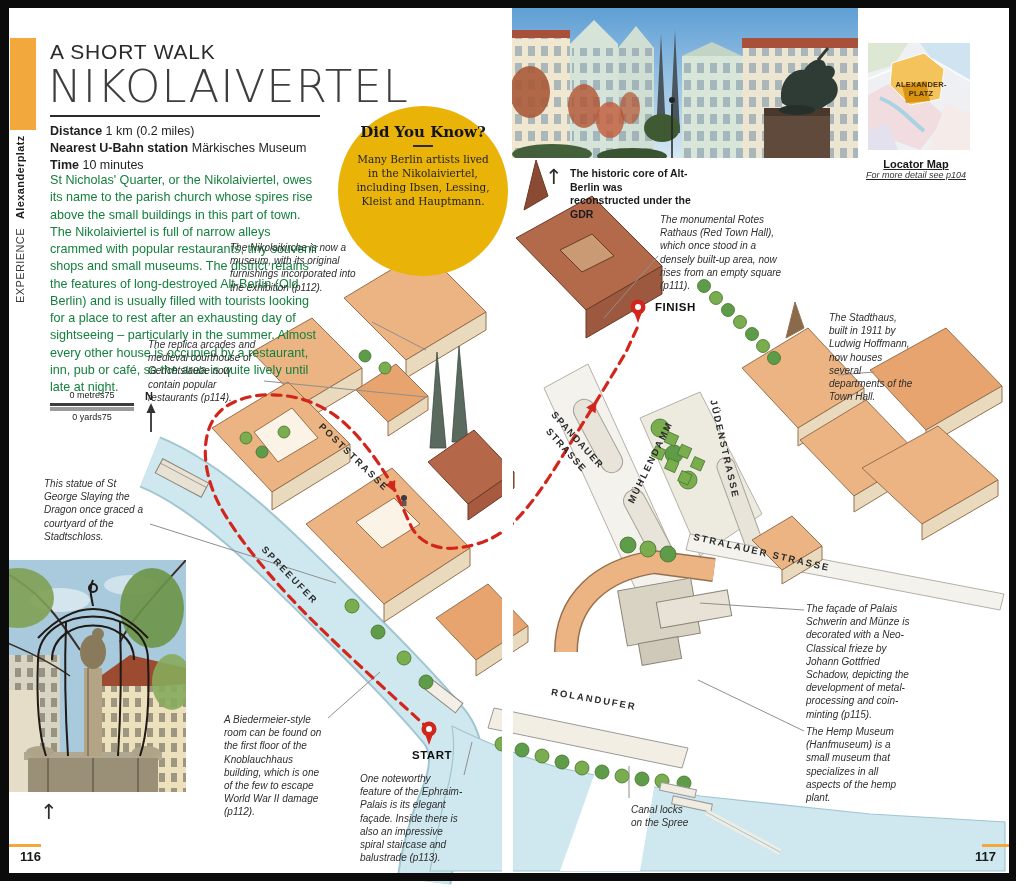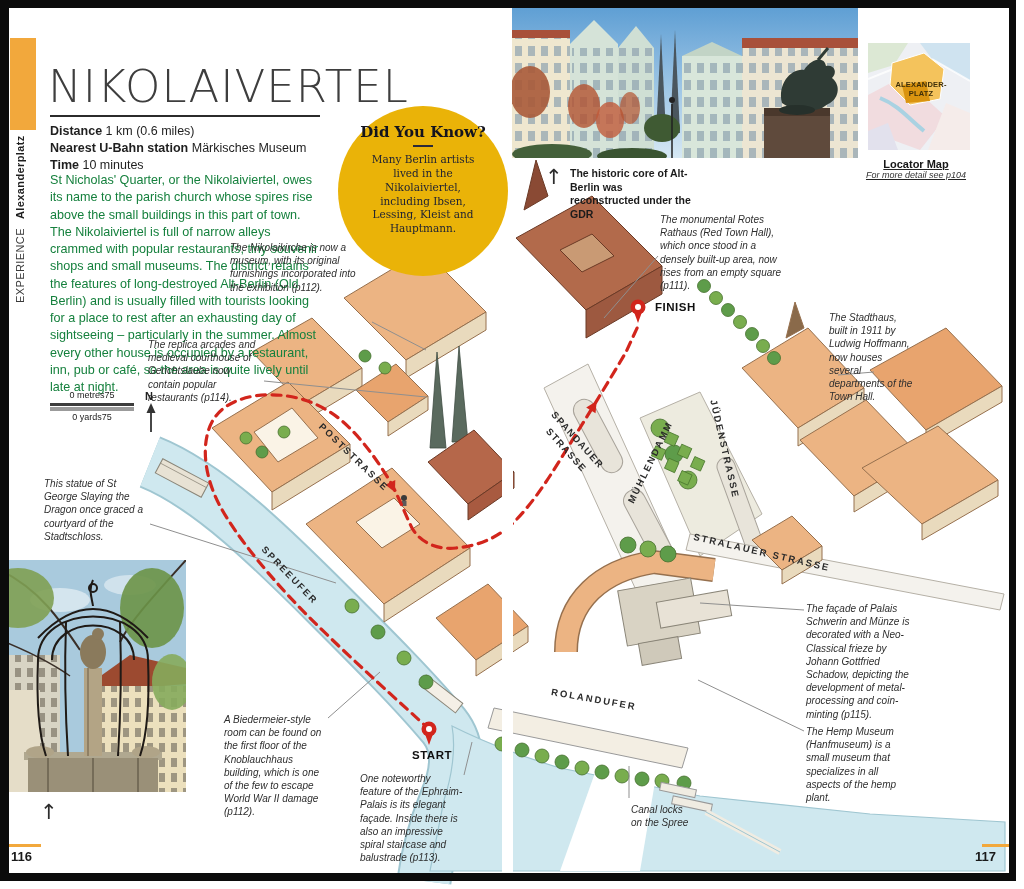--- a/index.html
+++ b/index.html
@@ -15,21 +15,21 @@
   .info b{font-weight:700;}
   .intro{font-size:12.6px;line-height:1.37;color:#15803d;}
   
   .vlab{position:absolute;left:14px;top:303px;transform:rotate(-90deg);transform-origin:0 0;
         white-space:nowrap;font-size:11px;letter-spacing:.4px;color:#3a3a3a;z-index:12;}
   .vlab .bold{font-weight:700;color:#1f1f1f;margin-left:9px;}
   
   .bubble{border-radius:50%;text-align:center;z-index:9;}
   .bubble h3{margin:17px 0 4px 0;font-family:"DejaVu Serif",serif;font-size:15px;color:#14141e;}
   .bubble .div{width:20px;height:2px;background:#2a2a3a;margin:0 auto 6px auto;}
-  .bubble p{margin:0 28px;font-family:"DejaVu Serif",serif;font-size:10.5px;line-height:1.32;color:#1b1f33;font-weight:500;}
+  .bubble p{margin:0 14px;font-family:"DejaVu Serif",serif;font-size:10.5px;line-height:1.32;color:#1b1f33;font-weight:500;}
   
   .ann{position:absolute;font-style:italic;font-size:10px;line-height:1.32;color:#2e2e2e;z-index:11;}
   .ann.r{text-align:left;}
   .street{position:absolute;font-size:9.5px;font-weight:600;letter-spacing:2px;color:#2a2a2a;
           white-space:pre-line;text-align:center;z-index:10;transform:translate(-50%,-50%);}
   .cap{position:absolute;font-size:10.5px;font-weight:700;line-height:1.3;color:#1b1b1b;z-index:11;}
   .uparrow{position:absolute;font-size:21px;font-weight:400;color:#2c2c2c;z-index:11;font-family:"DejaVu Sans",sans-serif;}
   .pin-label{position:absolute;font-size:11.5px;font-weight:700;letter-spacing:.5px;color:#101010;z-index:12;}
   .pagenum{position:absolute;font-size:13px;font-weight:700;color:#1a1a1a;z-index:31;}
   .pgline{position:absolute;height:3px;z-index:31;}
@@ -222,25 +222,26 @@
   <div class="frame" style="left:0;top:0;width:9px;height:881px;"></div>
   <div class="frame" style="left:0;top:0;width:1016px;height:8px;"></div>
   <div class="frame" style="left:1009px;top:0;width:7px;height:881px;"></div>
   <div class="frame" style="left:0;top:873px;width:1016px;height:8px;"></div>
 
   <div class="abs" style="left:10px;top:38px;width:26px;height:92px;background:#F2A83C;z-index:12;"></div>
   <div class="vlab">
     <span>EXPERIENCE</span><span class="bold">Alexanderplatz</span>
   </div>
 
+  <div class="abs kicker" style="left:50px;top:40px;z-index:11;">A SHORT WALK</div>
   <div class="abs title" style="left:48px;top:60px;z-index:11;text-align:center;">NIKOLAIVERTEL</div>
   <div class="abs rule" style="left:50px;top:115px;width:270px;z-index:11;"></div>
 
   <div class="abs info" style="left:50px;top:123px;width:272px;z-index:11;">
-    <b>Distance</b> <span>1 km (0.6 miles)</span><br>
+    <b>Distance</b> <span>1 km (0.2 miles)</span><br>
     <b>Nearest U-Bahn station</b> <span>Märkisches Museum</span> <b>Time</b> <span>10 minutes</span>
   </div>
 
   <div class="abs intro" style="left:50px;top:172px;width:272px;z-index:11;">St Nicholas' Quarter, or the Nikolaiviertel, owes its name to the parish church whose spires rise above the small buildings in this part of town. The Nikolaiviertel is full of narrow alleys crammed with popular restaurants, tiny souvenir shops and small museums. The district retains the features of long-destroyed Alt-Berlin (Old Berlin) and is usually filled with tourists looking for a place to rest after an exhausting day of sightseeing – particularly in the summer. Almost every other house is occupied by a restaurant, inn, pub or café, so the area is quite lively until late at night.</div>
 
   <div class="abs bubble" style="left:338px;top:106px;width:170px;height:170px;background:#eab308;">
     <h3>Did You Know?</h3>
     <div class="div"></div>
     <p>Many Berlin artists lived in the Nikolaiviertel, including Ibsen, Lessing, Kleist and Hauptmann.</p>
   </div>
@@ -400,17 +401,17 @@
         <path d="M120,62 C122,120 120,165 118,196"></path>
         <path d="M93,20 C88,30 92,38 93,46"></path>
         <path d="M38,78 Q93,20 148,78"></path>
       </g>
       <circle cx="93" cy="28" r="4" stroke="#1f1a16" stroke-width="2" fill="none"></circle>
     </svg>
   </div>
   <div class="uparrow" style="left:40px;top:800px;">↑</div>
 
   <div class="pgline" style="left:9px;top:844px;width:32px;background:#F2A83C;"></div>
-  <div class="pagenum" style="left:11px;top:849px;">116</div>
+  <div class="pagenum" style="left:20px;top:849px;">116</div>
   <div class="pgline" style="left:982px;top:844px;width:27px;background:#F2A83C;"></div>
   <div class="pagenum" style="left:975px;top:849px;">117</div>
 
 </div>
 
 </body></html>

